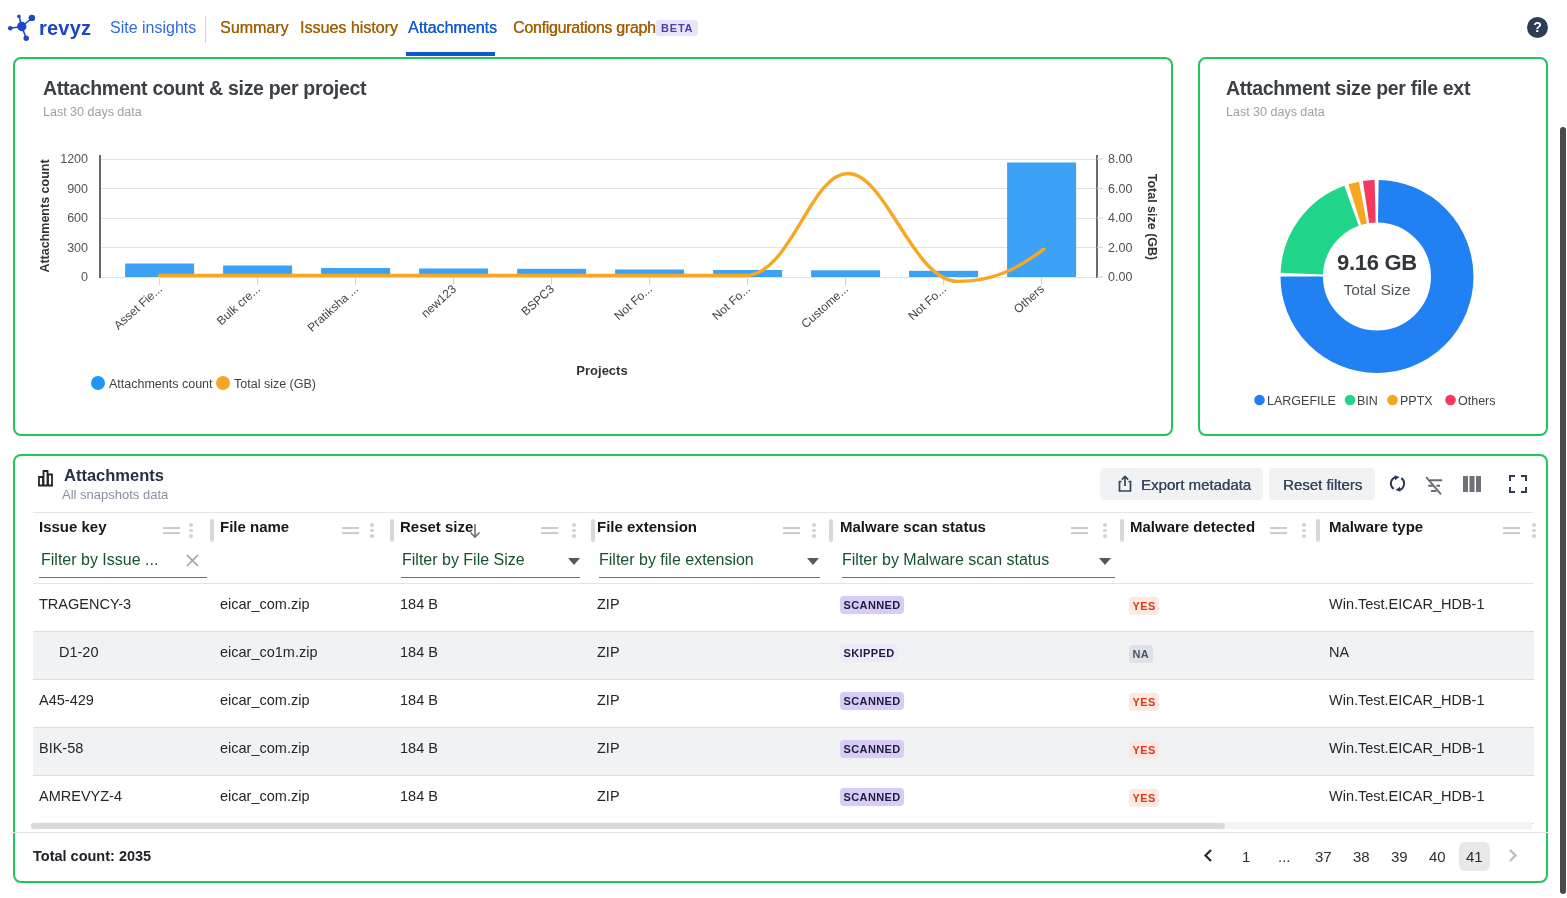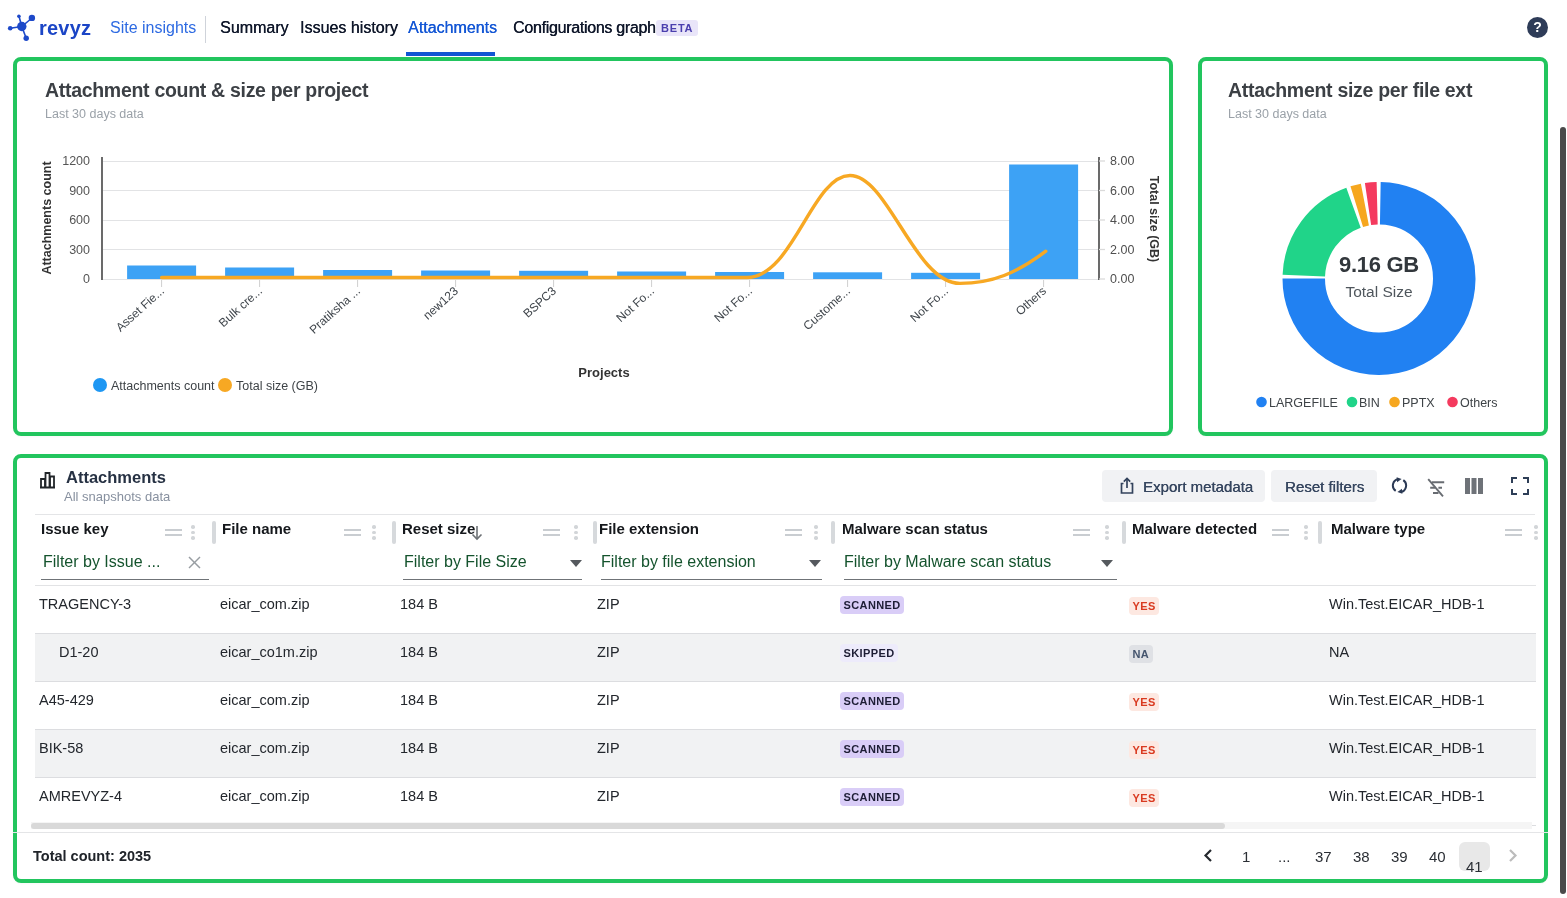--- a/index.html
+++ b/index.html
@@ -1,22 +1,22 @@
 <!DOCTYPE html>
 <html><head>
 <meta charset="utf-8">
 <style>
 * { margin:0; padding:0; box-sizing:border-box; }
 html,body { width:1567px; height:898px; background:#fff; font-family:"Liberation Sans", sans-serif; overflow:hidden; }
 #page { position:relative; width:1567px; height:734px; }
 .abs { position:absolute; }
-.card { position:absolute; background:#fff; border:4px solid #22c55e; border-radius:8px; box-shadow:0 1px 2px rgba(0,0,0,0.03); }
+.card { position:absolute; background:#fff; border:2px solid #22c55e; border-radius:8px; box-shadow:0 1px 2px rgba(0,0,0,0.03); }
 
 #nav { position:absolute; left:0; top:0; width:1567px; height:57px; background:#fff; }
-.navitem { position:absolute; top:19px; font-size:16px; color:#0f172a; font-weight:normal; text-shadow:0.35px 0 0 currentColor; white-space:nowrap; }
+.navitem { position:absolute; top:19px; font-size:16px; color:#a16207; font-weight:normal; text-shadow:0.35px 0 0 currentColor; white-space:nowrap; }
 
 .colhead { position:absolute; top:62px; font-size:15px; font-weight:bold; color:#15181c; white-space:nowrap; }
 .handle { position:absolute; top:71px; width:17px; height:7px; border-top:2px solid #c9cdd1; border-bottom:2px solid #c9cdd1; }
 .vdots { position:absolute; top:67px; width:3.5px; height:16px; }
 .vdots i { display:block; width:3.5px; height:3.5px; border-radius:50%; background:#d2d5d8; margin-bottom:2.2px; }
 .colsep { position:absolute; top:63px; width:3.5px; height:23px; border-radius:2px; background:#d6d9dc; }
 .filtertxt { position:absolute; top:95px; font-size:16px; color:#14532d; white-space:nowrap; }
 .funder { position:absolute; top:120.5px; height:1.4px; background:#6f7377; }
 .row-txt { position:absolute; font-size:14.5px; color:#23272d; white-space:nowrap; }
 .badge { position:absolute; font-size:11px; font-weight:bold; letter-spacing:0.4px; border-radius:4px; padding:3px 3.5px; }
@@ -374,20 +374,20 @@
     <svg class="abs" style="left:1189px;top:394px" width="12" height="15" viewBox="0 0 12 15">
         <path d="M9 2 L3.5 7.5 L9 13" fill="none" stroke="#25292e" stroke-width="2.2"></path>
       </svg>
     <div class="pgnum" style="left:1229px;">1</div>
     <div class="pgnum" style="left:1265px;">...</div>
     <div class="pgnum" style="left:1302px;">37</div>
     <div class="pgnum" style="left:1340px;">38</div>
     <div class="pgnum" style="left:1378px;">39</div>
     <div class="pgnum" style="left:1416px;">40</div>
     <div class="abs" style="left:1446px;top:388px;width:31px;height:29px;background:#e8e8e8;border-radius:6px;"></div>
-    <div class="pgnum" style="left:1453px;margin-top:10px;">41</div>
+    <div class="pgnum" style="left:1453px;">41</div>
     <svg class="abs" style="left:1494px;top:394px" width="12" height="15" viewBox="0 0 12 15">
         <path d="M3 2 L8.5 7.5 L3 13" fill="none" stroke="#bcbcbc" stroke-width="2.2"></path>
       </svg>
   </div>
 
   <div class="abs" style="left:1560px;top:127px;width:6px;height:767px;background:#4a4a4a;border-radius:3px;"></div>
 </div>
 
 </body></html>

